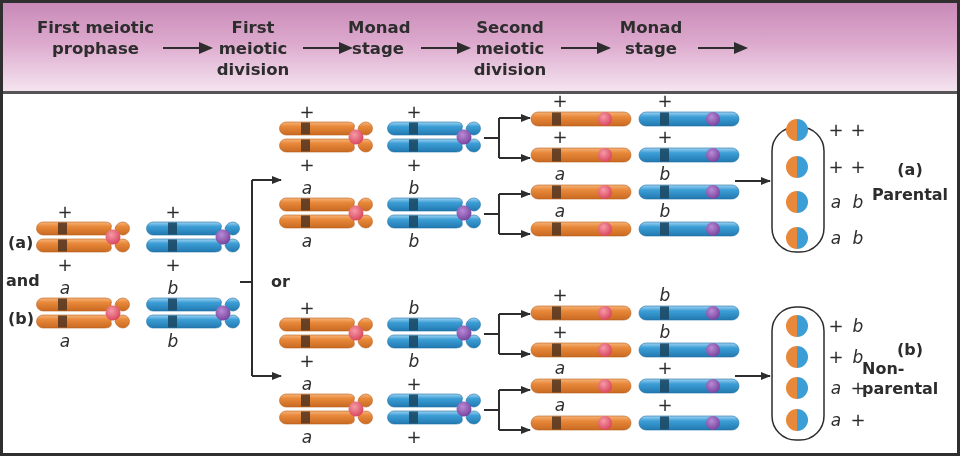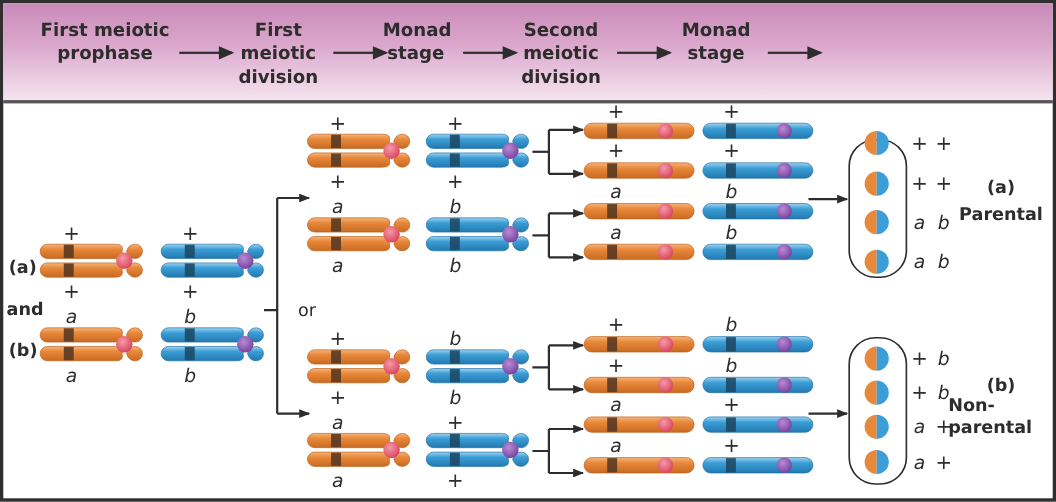--- a/index.html
+++ b/index.html
@@ -36,21 +36,21 @@
 division</div>
   <div class="harrow" style="left:558px;top:44px;width:48px;"></div>
   <div class="hdr" style="left:608px;width:80px;">Monad
 stage</div>
   <div class="harrow" style="left:695px;top:44px;width:48px;"></div>
 </div>
 
 <div class="lbl bold" style="left:8px;top:233px;">(a)</div>
 <div class="lbl bold" style="left:6px;top:271px;">and</div>
 <div class="lbl bold" style="left:8px;top:309px;">(b)</div>
-<div class="lbl" style="left:271px;top:272px;">or</div>
+<div class="lbl" style="left:271px;top:272px;font-weight:bold;">or</div>
 
 <svg id="art" width="960" height="456" style="position:absolute;left:0;top:0;">
   <defs>
     <linearGradient id="gOr" x1="0" y1="0" x2="0" y2="1">
       <stop offset="0" stop-color="#f6b57a"></stop>
         <stop offset="0.35" stop-color="#e8883a"></stop>
         <stop offset="1" stop-color="#c96a22"></stop>
     </linearGradient>
     <linearGradient id="gBl" x1="0" y1="0" x2="0" y2="1">
       <stop offset="0" stop-color="#9fd3f2"></stop>

